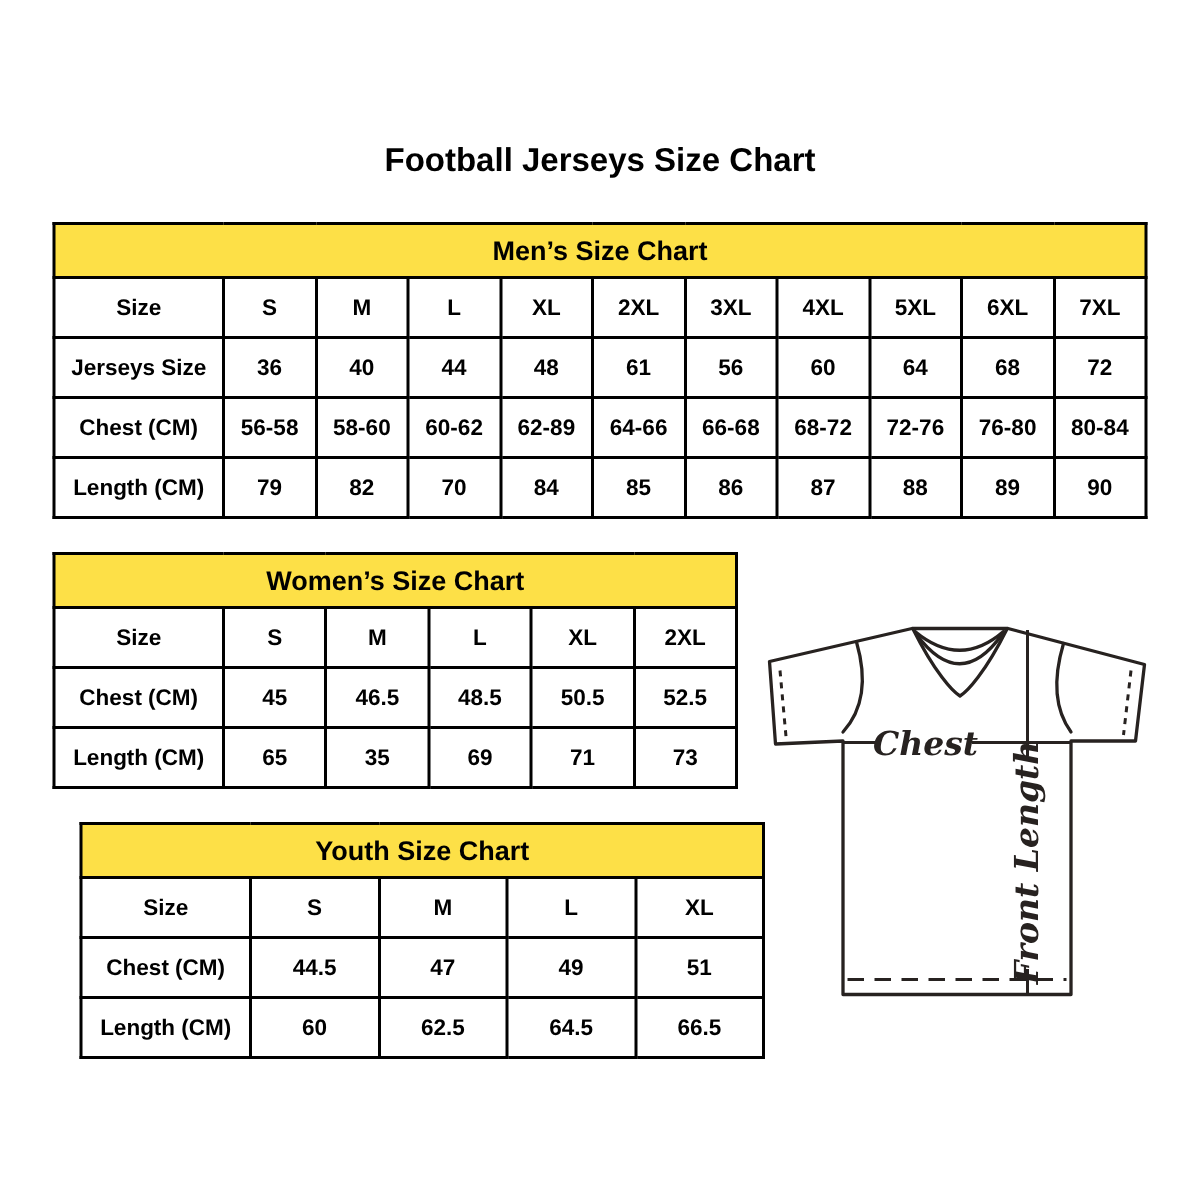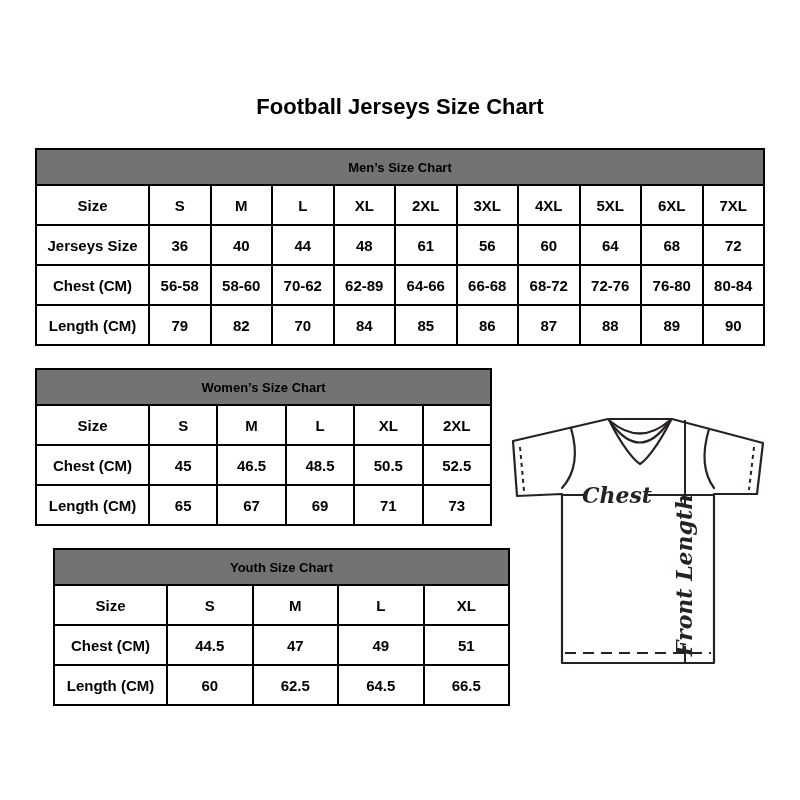--- a/index.html
+++ b/index.html
@@ -4,21 +4,21 @@
 <style>
   html,body{margin:0;padding:0;background:#ffffff;}
   body{width:800px;height:800px;font-family:"Liberation Sans",sans-serif;}
   .page{position:relative;width:800px;height:800px;background:#ffffff;overflow:hidden;}
   .title{position:absolute;top:94px;left:35px;width:730px;margin:0;text-align:center;
          font-size:22px;font-weight:bold;color:#000;line-height:26px;}
   table.size-table{position:absolute;border-collapse:collapse;table-layout:fixed;background:#fff;}
   .size-table td{border:2px solid #000;text-align:center;vertical-align:middle;
                  font-weight:bold;font-size:15px;color:#000;height:38px;padding:0;
                  font-family:"Liberation Sans",sans-serif;}
-  .size-table td.thead{background:#737373;font-size:13px;height:34px;}
+  .size-table td.thead{background:#fde047;font-size:18px;height:34px;}
   .size-table col.label-col{width:113px;}
   #mens{left:35px;top:148px;width:730px;}
   #womens{left:35px;top:368px;width:457px;}
   #youth{left:35px;top:548px;width:457px;margin-left:18px;}
   .jersey{position:absolute;left:505px;top:400px;width:272px;height:280px;}
   .jersey svg{display:block;width:272px;height:280px;}
   .ink{stroke:#272220;fill:none;stroke-width:2.2;stroke-linejoin:round;stroke-linecap:round;}
   .ink-thin{stroke:#272220;fill:none;stroke-width:2;stroke-linecap:butt;}
   .jersey-label{font-family:"DejaVu Serif",serif;font-style:italic;font-weight:bold;
                 fill:#272220;}
@@ -71,21 +71,21 @@
           <td>56</td>
           <td>60</td>
           <td>64</td>
           <td>68</td>
           <td>72</td>
         </tr>
         <tr>
           <td>Chest (CM)</td>
           <td>56-58</td>
           <td>58-60</td>
-          <td>70-62</td>
+          <td>60-62</td>
           <td>62-89</td>
           <td>64-66</td>
           <td>66-68</td>
           <td>68-72</td>
           <td>72-76</td>
           <td>76-80</td>
           <td>80-84</td>
         </tr>
         <tr>
           <td>Length (CM)</td>
@@ -128,21 +128,21 @@
           <td>Chest (CM)</td>
           <td>45</td>
           <td>46.5</td>
           <td>48.5</td>
           <td>50.5</td>
           <td>52.5</td>
         </tr>
         <tr>
           <td>Length (CM)</td>
           <td>65</td>
-          <td>67</td>
+          <td>35</td>
           <td>69</td>
           <td>71</td>
           <td>73</td>
         </tr>
       </tbody>
     </table>
 
   <table id="youth" class="size-table">
       <colgroup>
         <col class="label-col">

